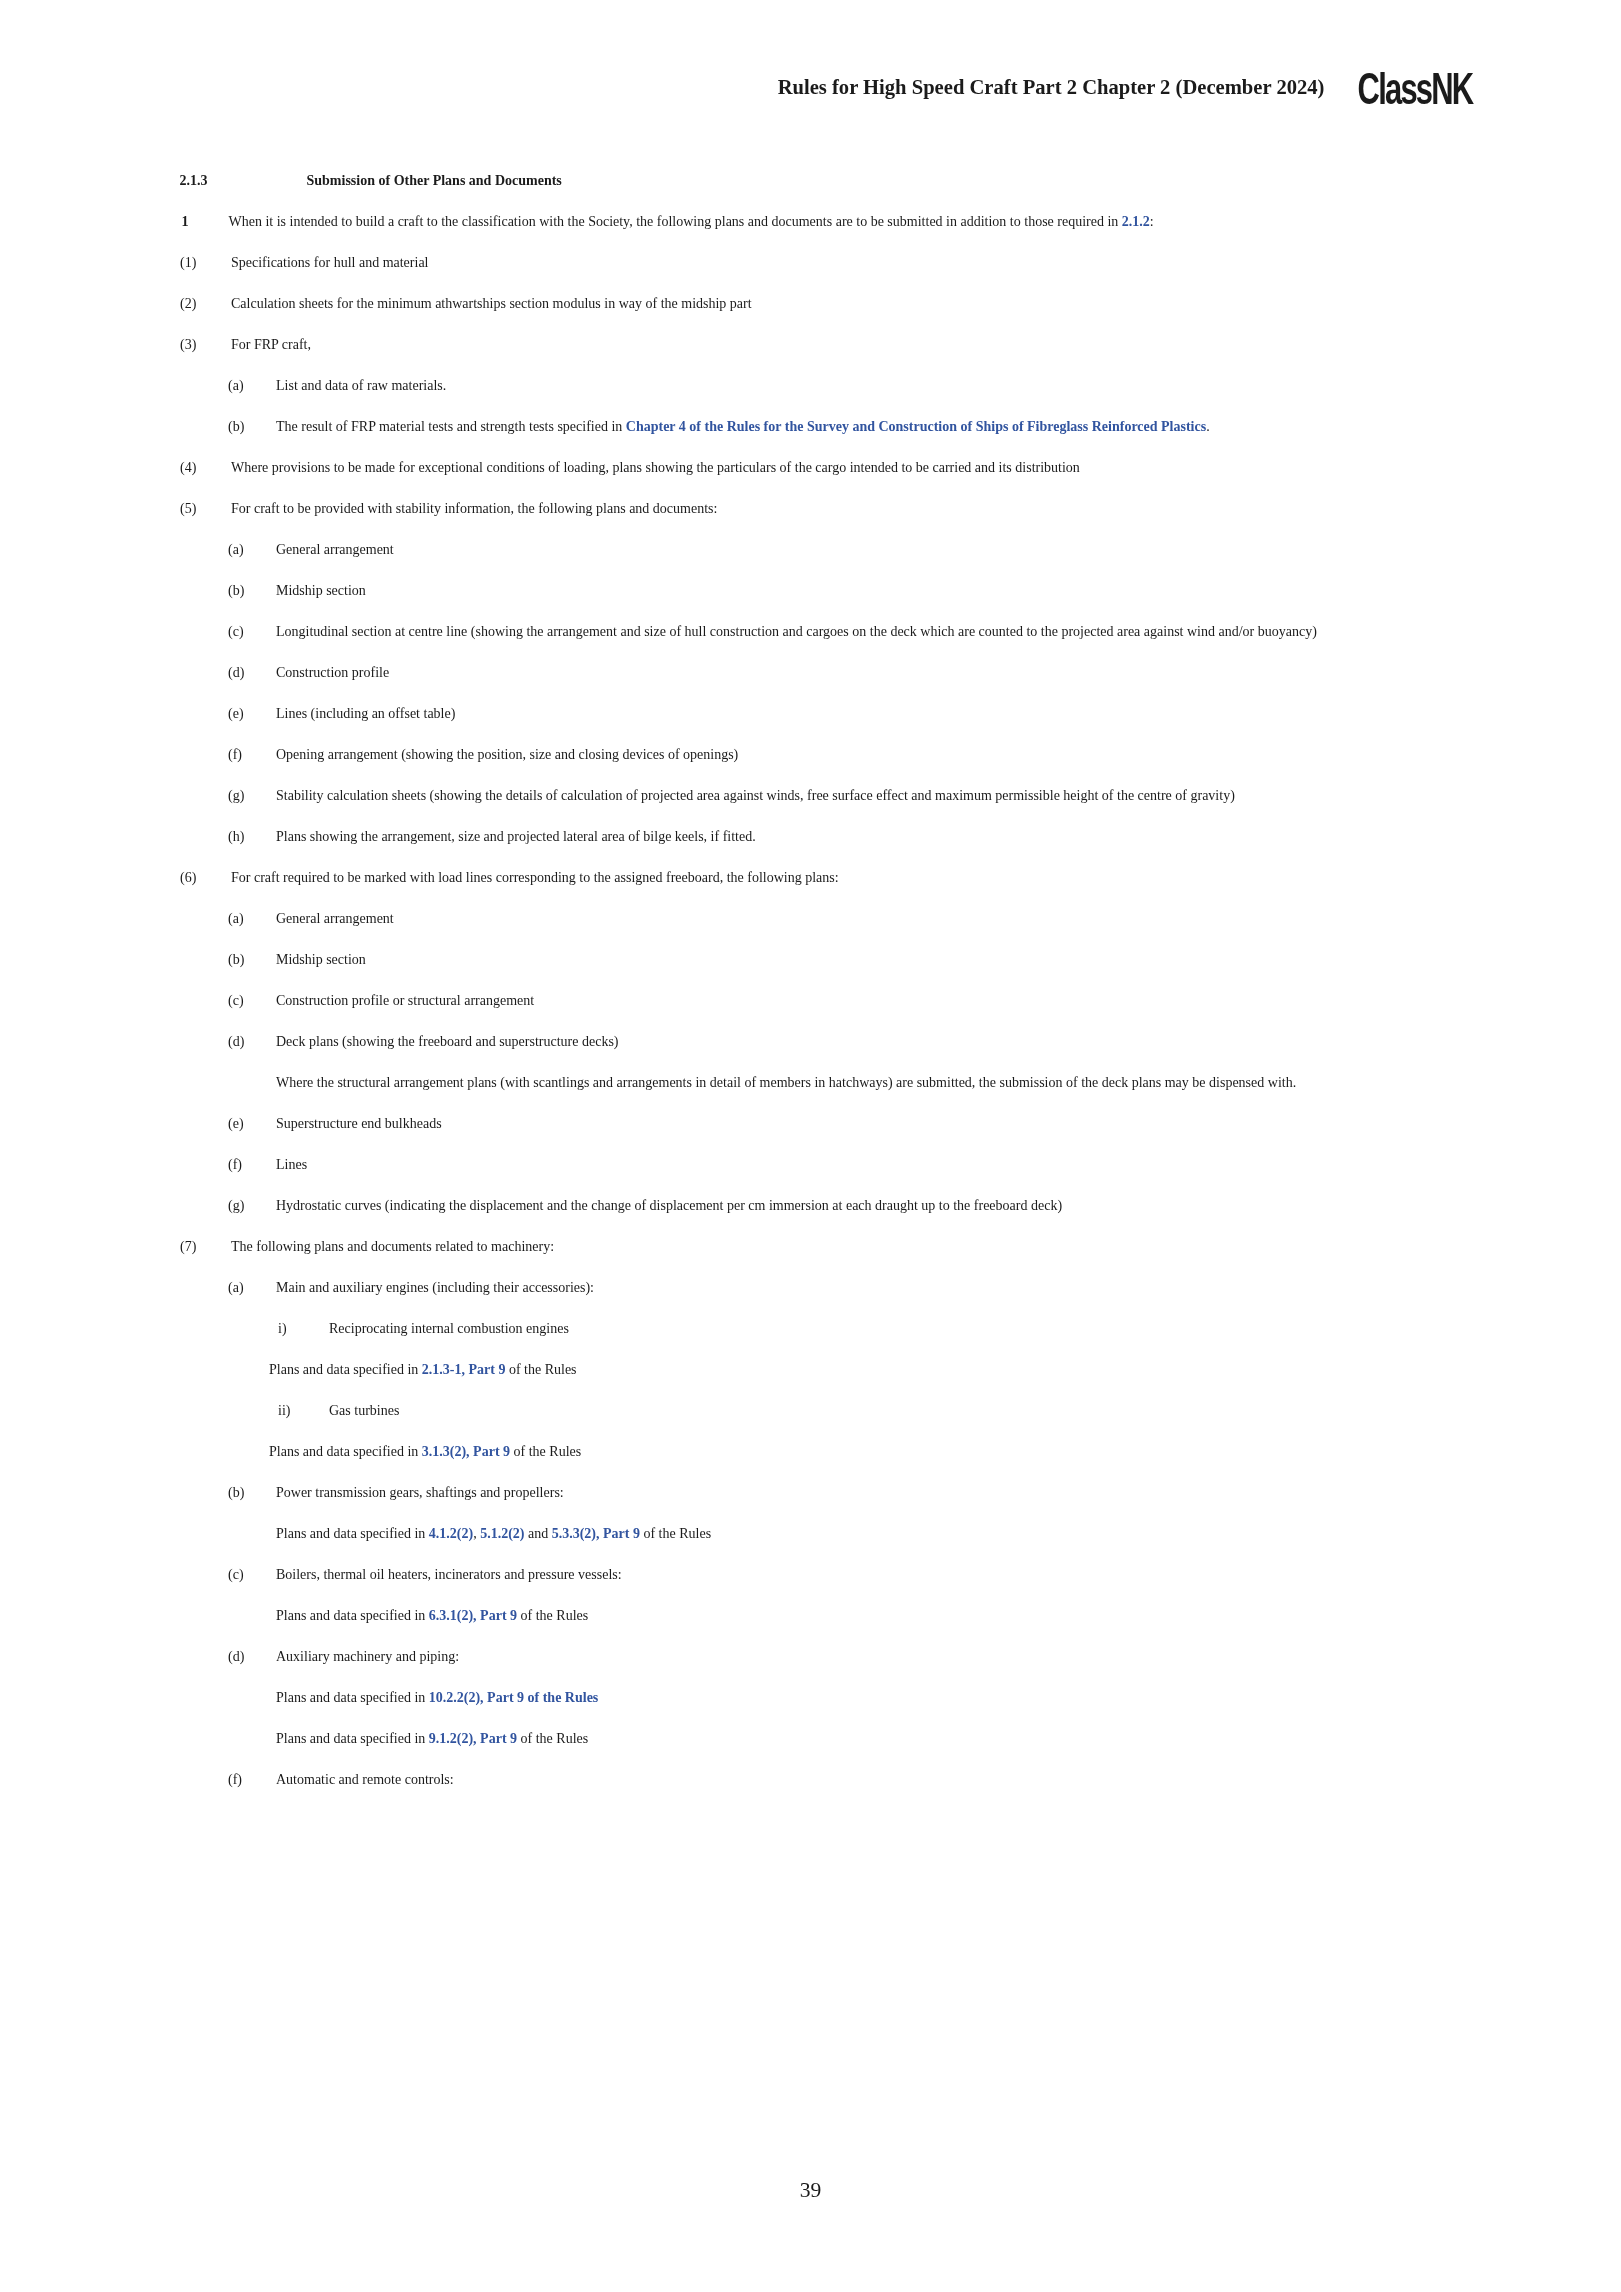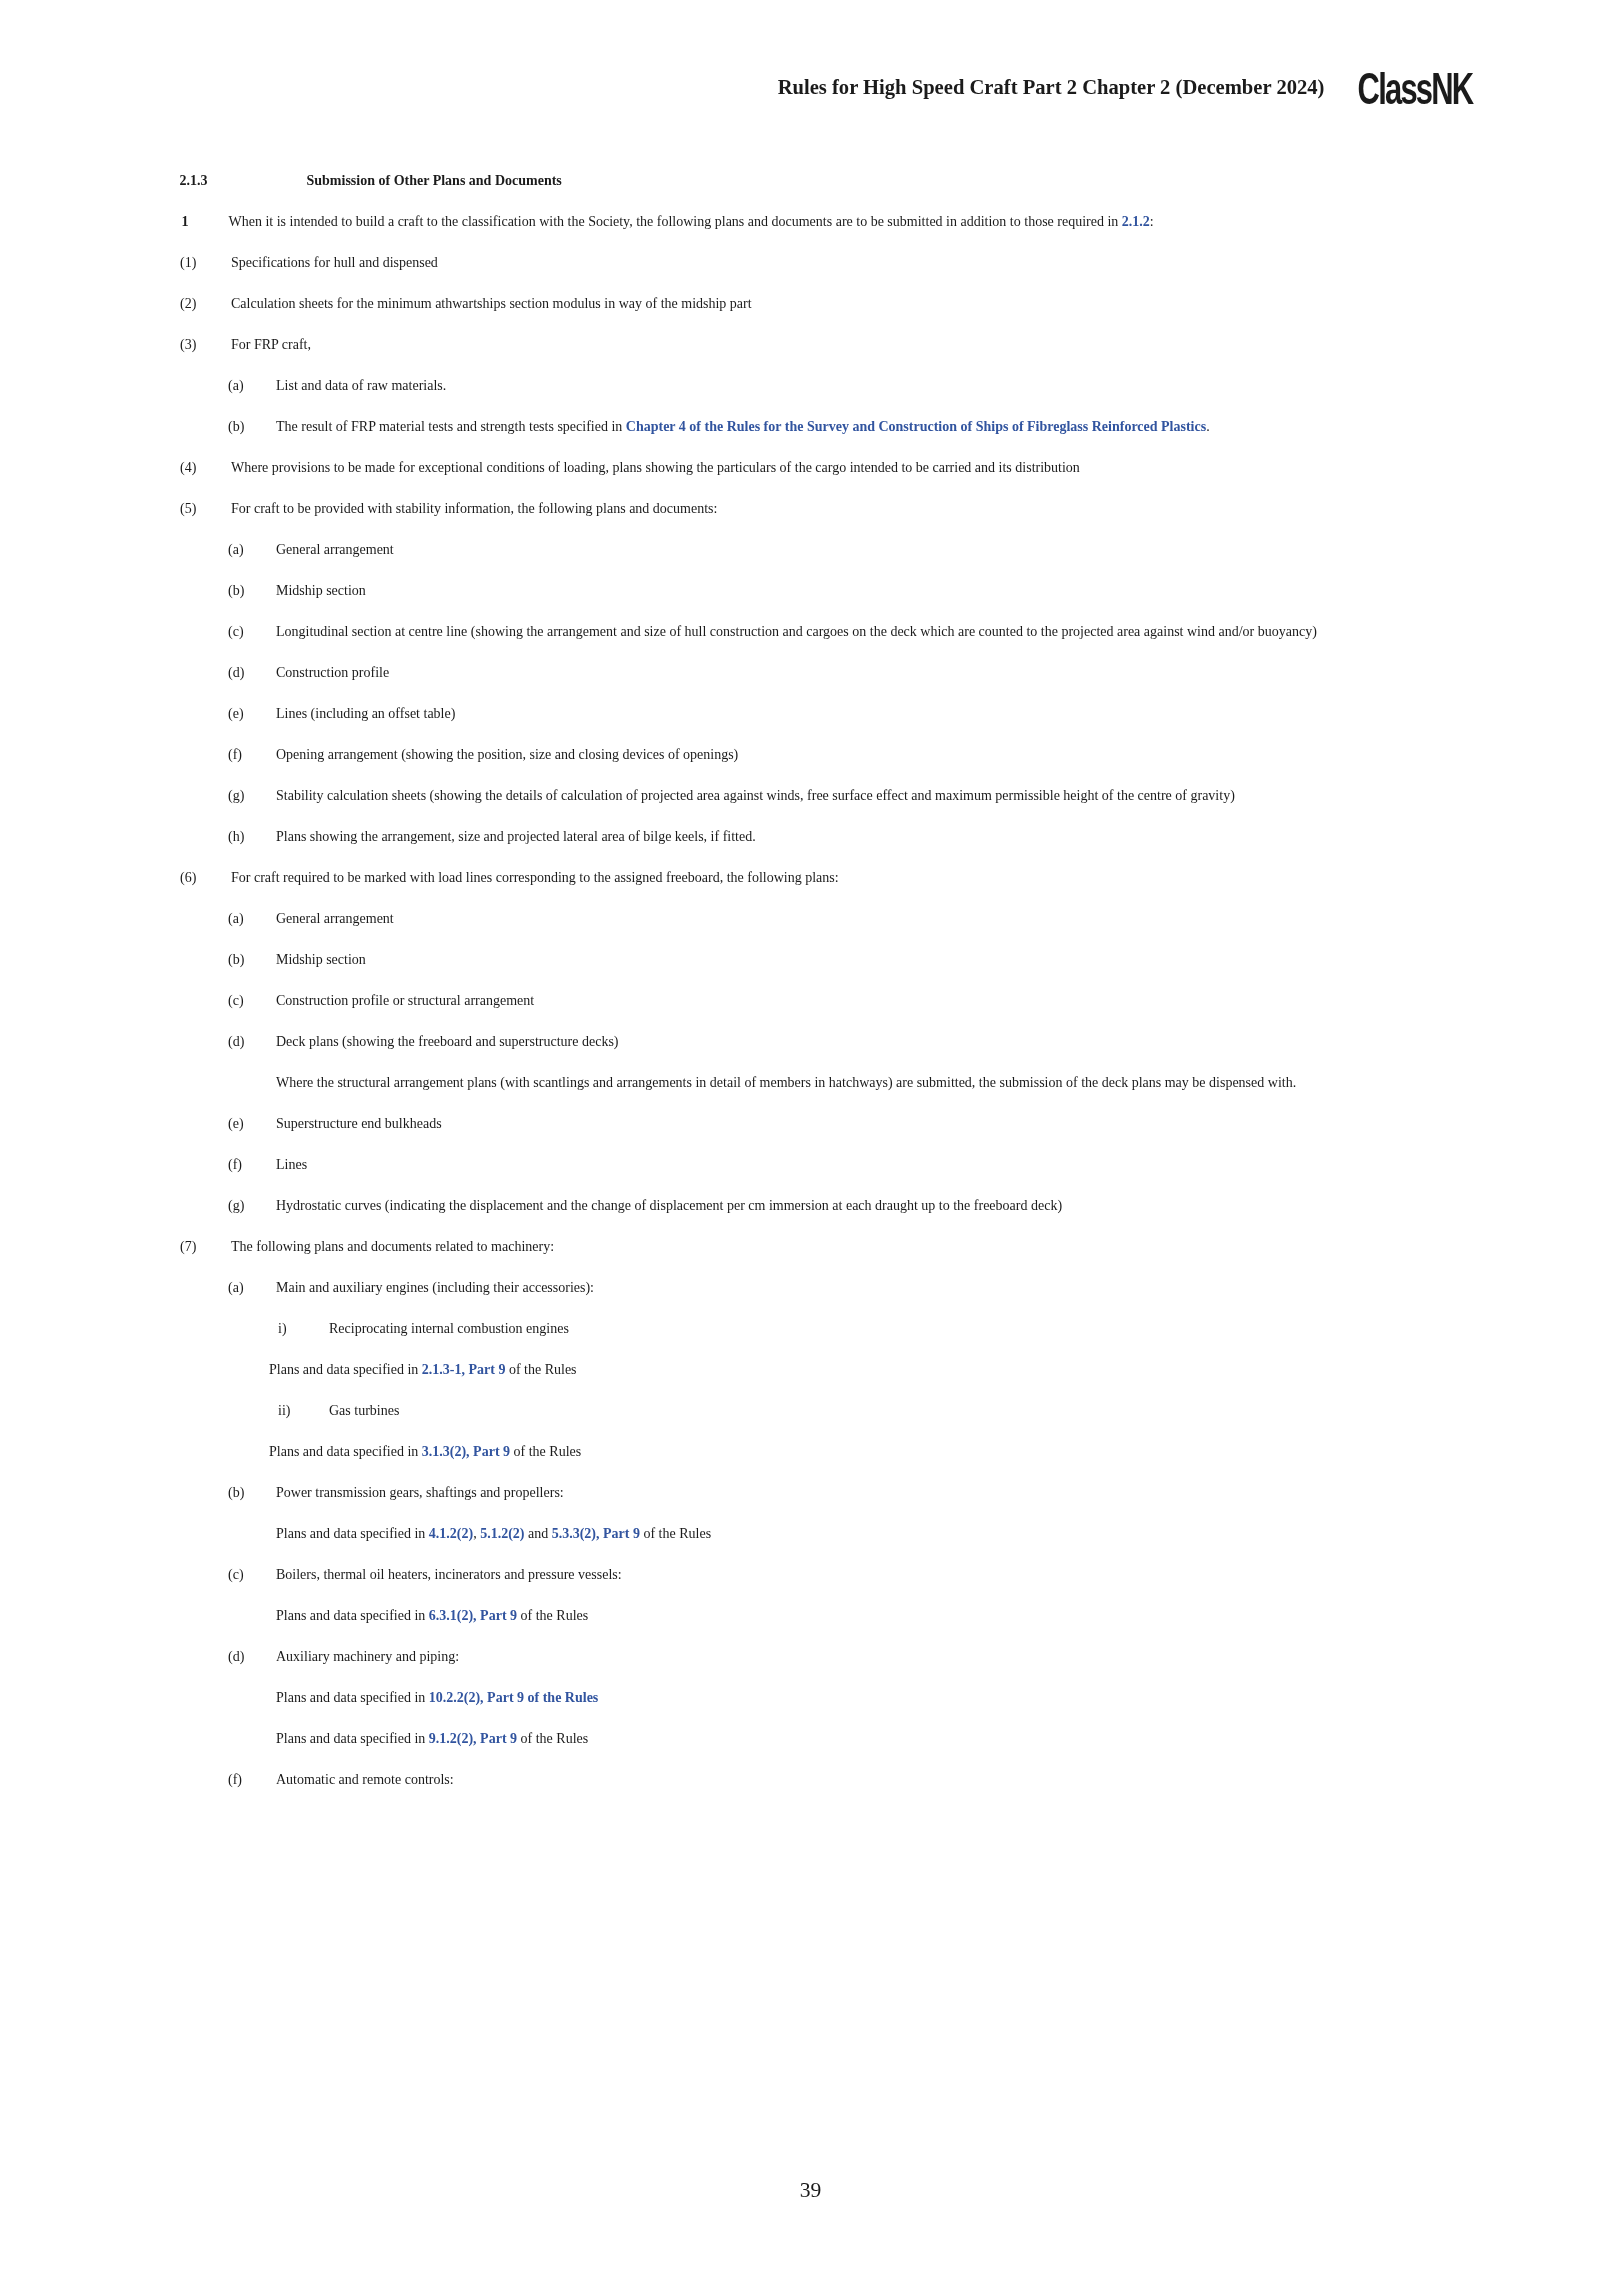--- a/index.html
+++ b/index.html
@@ -62,21 +62,21 @@
     <span class="logo">ClassNK</span>
   </div>
 
   <div class="content">
     <div class="heading">
       <span class="heading-num">2.1.3</span>
       <span class="heading-title">Submission of Other Plans and Documents</span>
     </div>
     <div id="items-root">
         <div class="item para"><span class="marker">1</span><span>When it is intended to build a craft to the classification with the Society, the following plans and documents are to be submitted in addition to those required in </span><span class="link">2.1.2</span><span>:</span></div>
-        <div class="item lvl1"><span class="marker">(1)</span><span>Specifications for hull and dispensed</span></div>
+        <div class="item lvl1"><span class="marker">(1)</span><span>Specifications for hull and material</span></div>
         <div class="item lvl1"><span class="marker">(2)</span><span>Calculation sheets for the minimum athwartships section modulus in way of the midship part</span></div>
         <div class="item lvl1"><span class="marker">(3)</span><span>For FRP craft,</span></div>
         <div class="item lvl2"><span class="marker">(a)</span><span>List and data of raw materials.</span></div>
         <div class="item lvl2"><span class="marker">(b)</span><span>The result of FRP material tests and strength tests specified in </span><span class="link">Chapter 4 of the Rules for the Survey and Construction of Ships of Fibreglass Reinforced Plastics</span><span>.</span></div>
         <div class="item lvl1"><span class="marker">(4)</span><span>Where provisions to be made for exceptional conditions of loading, plans showing the particulars of the cargo intended to be carried and its distribution</span></div>
         <div class="item lvl1"><span class="marker">(5)</span><span>For craft to be provided with stability information, the following plans and documents:</span></div>
         <div class="item lvl2"><span class="marker">(a)</span><span>General arrangement</span></div>
         <div class="item lvl2"><span class="marker">(b)</span><span>Midship section</span></div>
         <div class="item lvl2"><span class="marker">(c)</span><span>Longitudinal section at centre line (showing the arrangement and size of hull construction and cargoes on the deck which are counted to the projected area against wind and/or buoyancy)</span></div>
         <div class="item lvl2"><span class="marker">(d)</span><span>Construction profile</span></div>

